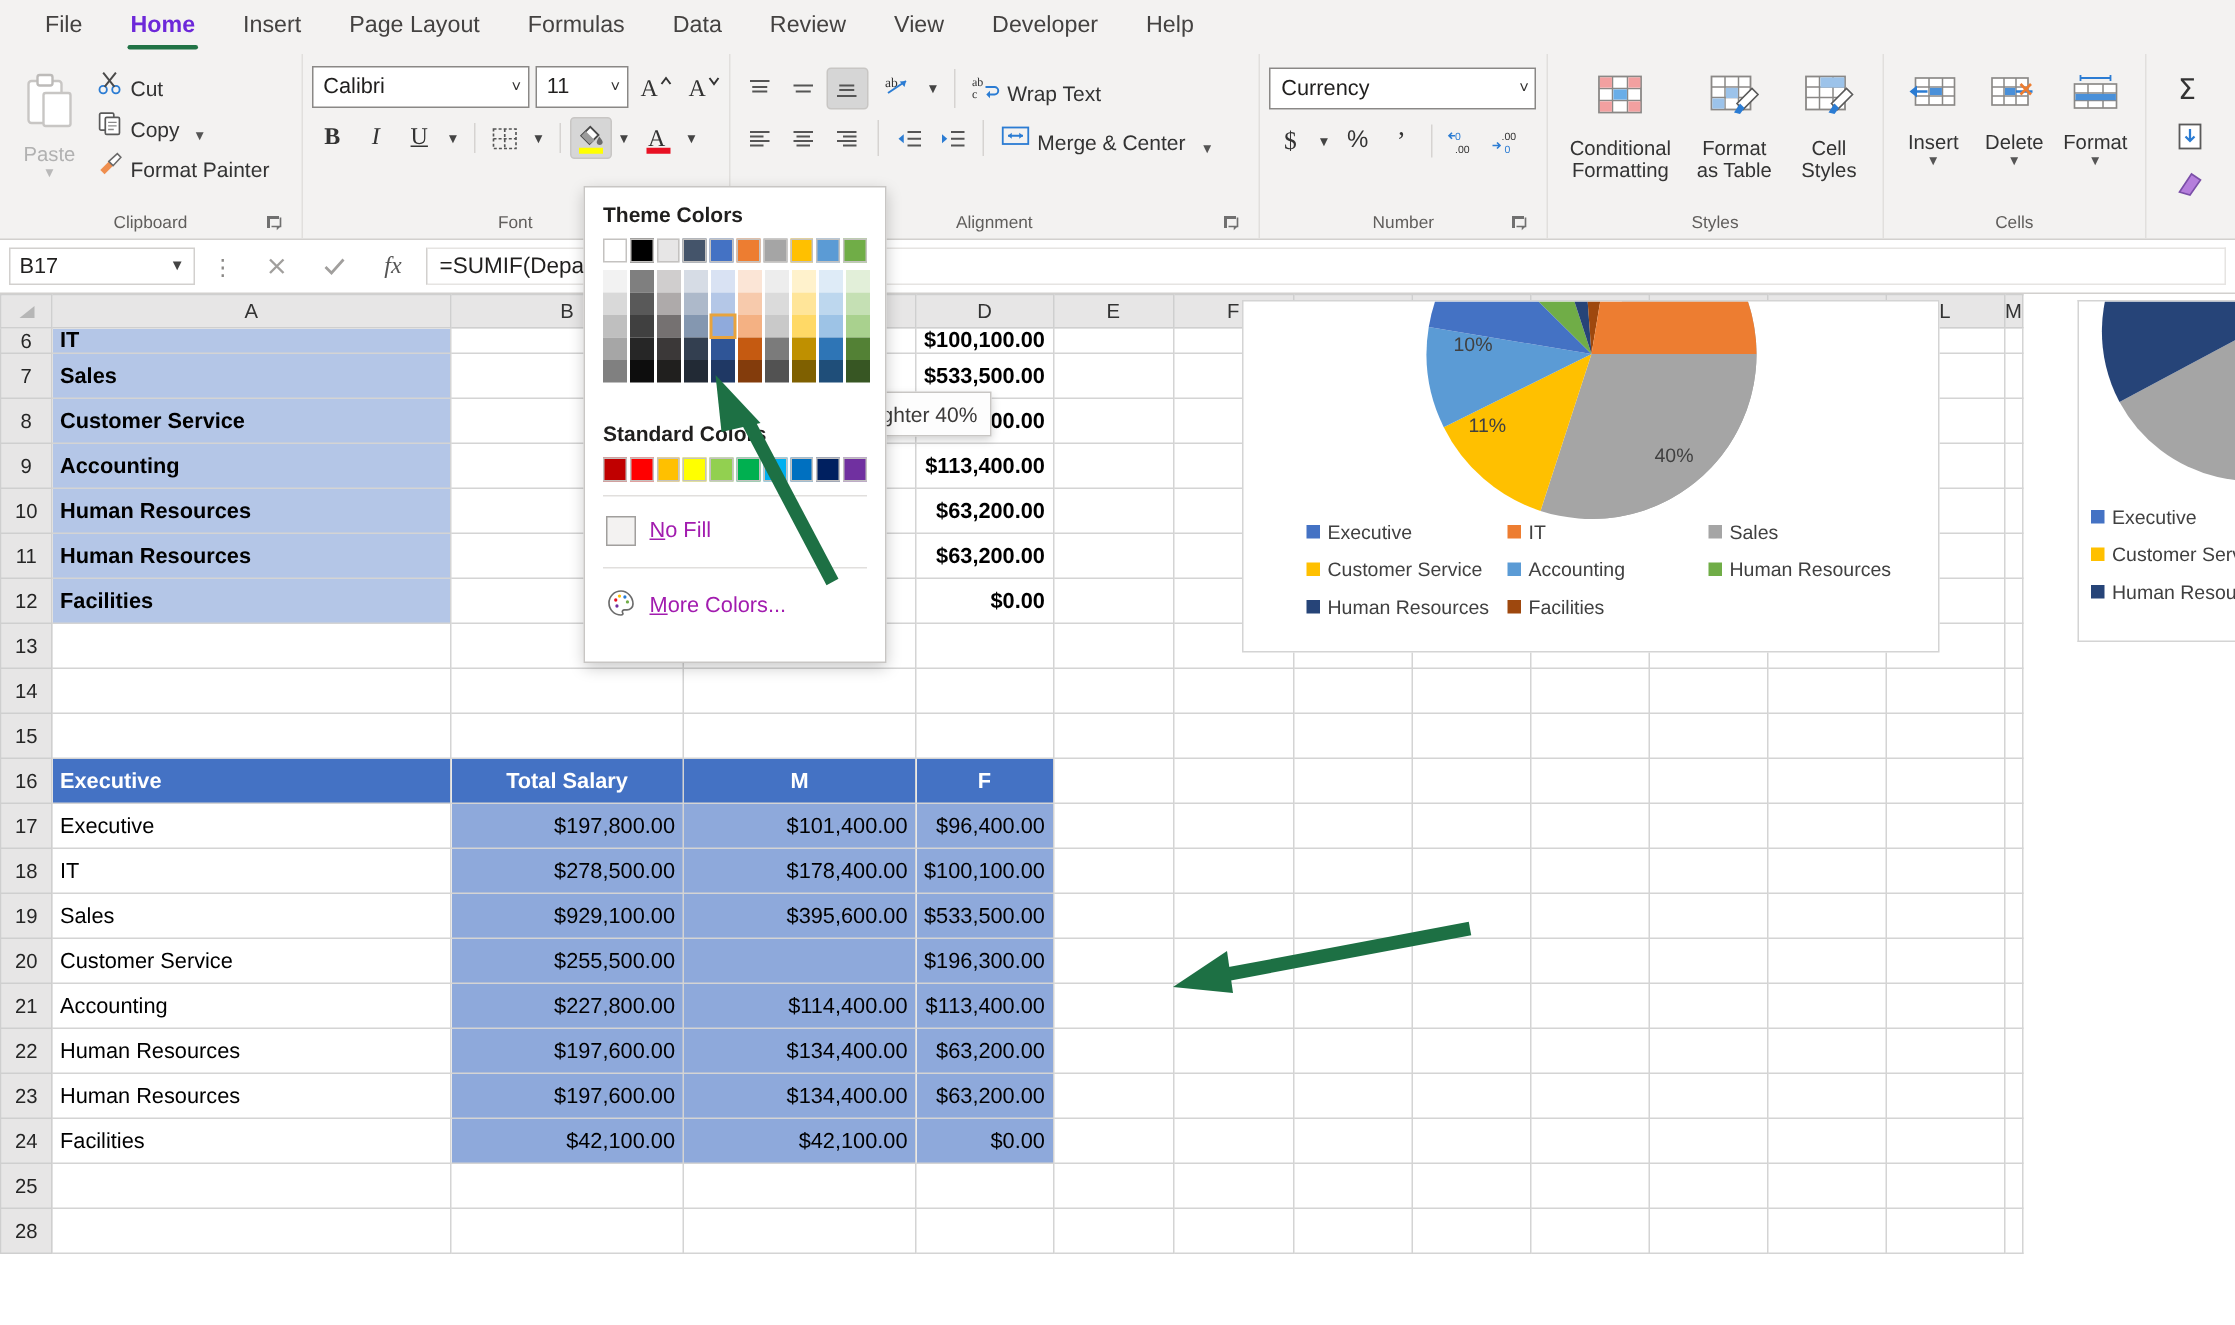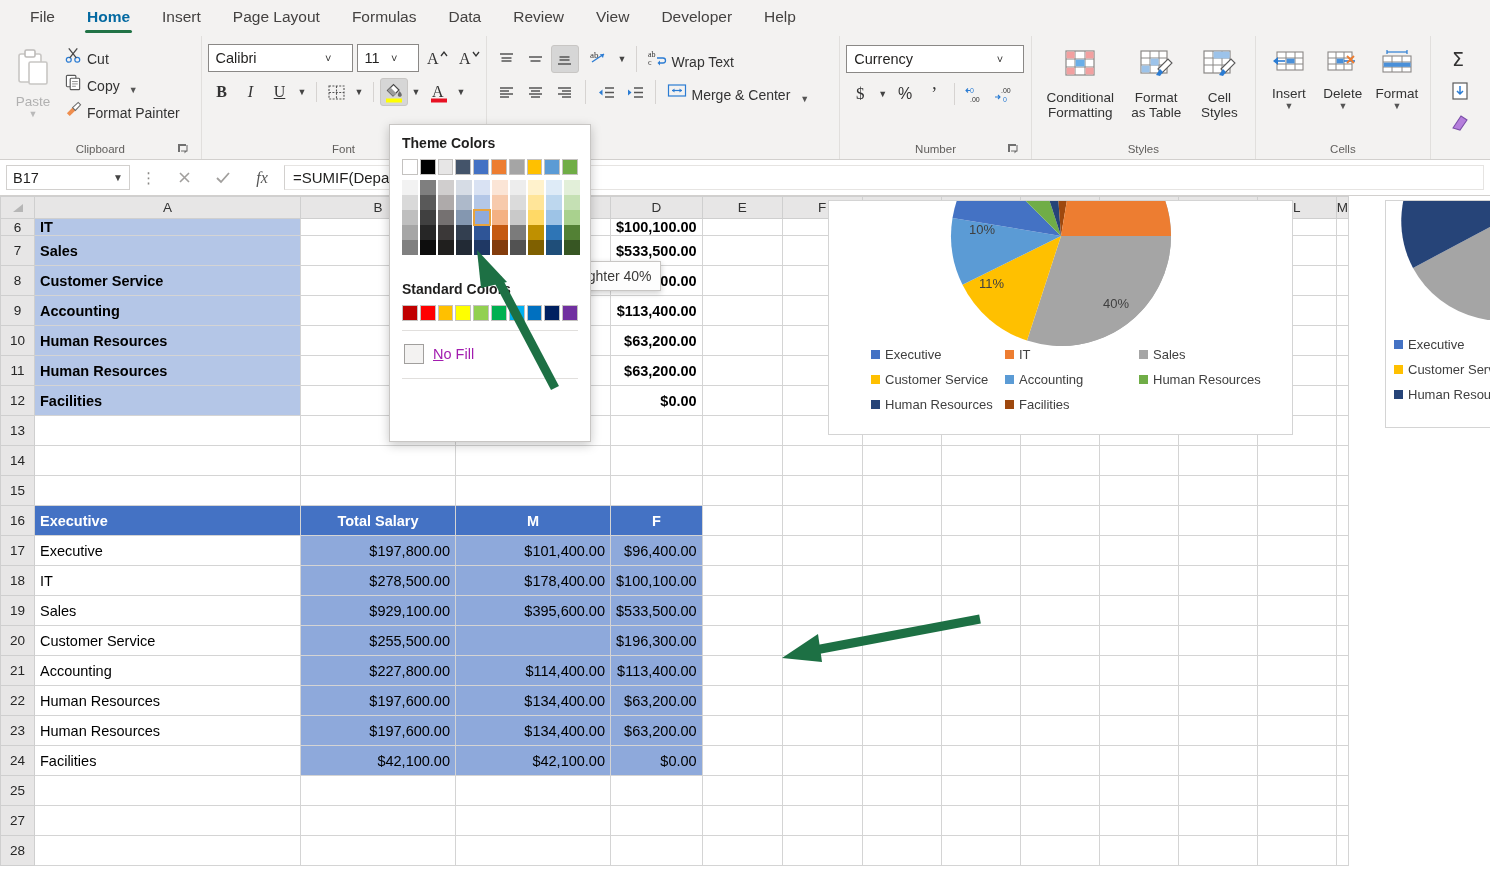--- a/index.html
+++ b/index.html
@@ -17,21 +17,21 @@
     height: 36px; background: #f3f2f1;
     display: flex; align-items: center;
     padding-left: 14px; gap: 0px;
     border-bottom: 0px;
   }
   .tab {
     font-size: 15.5px; color: #444241;
     padding: 6px 16px 8px 16px;
     position: relative; cursor: pointer; white-space: nowrap;
   }
-  .tab.active { color: #0369a1; font-weight: bold; }
+  .tab.active { color: #6d28d9; font-weight: bold; }
   .tab.active::after {
     content: ""; position: absolute; left: 14px; right: 14px; bottom: 1px;
     height: 3px; background: #217346; border-radius: 2px;
   }
 
   
   .ribbon {
     height: 124px; background: #f3f2f1;
     display: flex; align-items: stretch;
     border-bottom: 1px solid #d2d0ce;
@@ -70,21 +70,21 @@
   }
 
   
   .ic { display: inline-block; flex: none; }
 
   
   .fontgrp-top { display: flex; align-items: center; gap: 4px; margin-bottom: 6px; }
   .combo {
     height: 28px; border: 1px solid #8a8886; background: #fff;
     display: flex; align-items: center; justify-content: space-between;
-    padding: 0 20px 0 7px; font-size: 14.5px; color: #201f1e; cursor: pointer;
+    padding: 0 4px 0 7px; font-size: 14.5px; color: #201f1e; cursor: pointer;
   }
   .combo .cv { overflow: hidden; white-space: nowrap; }
   .combo .cc { font-size: 11px; color: #323130; margin-left: 6px; }
   .iconbtn {
     width: 28px; height: 28px; display: flex; align-items: center; justify-content: center;
     border-radius: 3px; cursor: pointer; font-size: 15px; color: #333;
   }
   .iconbtn.on { background: #d6d6d6; border:1px solid #c8c6c4; }
   .splitarrow {
     width: 15px; height: 28px; display: flex; align-items: center; justify-content: center;
@@ -396,20 +396,30 @@
                   <rect x="1.5" y="3" width="17" height="11" fill="none" stroke="#2b7cd3" stroke-width="1.2"></rect>
                   <path d="M5 8.5h10" stroke="#2b7cd3" stroke-width="1.2"></path>
                   <path d="M5 8.5l2.5-2v4z" fill="#2b7cd3"></path>
                   <path d="M15 8.5l-2.5-2v4z" fill="#2b7cd3"></path>
                 </svg>
             </span>
             <span>Merge &amp; Center</span>
             <span class="caret-sm" style="margin-left:5px">▼</span>
           </div>
         </div>
+      </div>
+      <div class="rgroup-label">
+        <span>Alignment</span>
+        <span class="dlg-launch">
+          <svg width="12" height="12" viewBox="0 0 12 12">
+              <path d="M1 1h8v2H3v6H1z" fill="#707070"></path>
+              <path d="M4 8h6V2" fill="none" stroke="#707070" stroke-width="1.1"></path>
+              <path d="M10 8l-2.5 2.5V8z" fill="#707070"></path>
+            </svg>
+        </span>
       </div>
     </div>
 
     <div class="rgroup" style="width:195px">
       <div class="rgroup-body" style="flex-direction:column;padding-top:4px;">
         <div class="combo" style="width:178px;margin-bottom:7px;">
           <span class="cv">Currency</span>
           <span class="cc">˅</span>
         </div>
         <div class="alignrow">
@@ -946,36 +956,20 @@
             <td class="cell"></td>
             <td class="cell"></td>
             <td class="cell"></td>
             <td class="cell"></td>
             <td class="cell"></td>
             <td class="cell"></td>
             <td class="cell"></td>
             <td class="cell"></td>
           </tr>
           <tr>
-            <th class="rowhead">27</th>
-            <td class="cell"></td>
-            <td class="cell"></td>
-            <td class="cell"></td>
-            <td class="cell"></td>
-            <td class="cell"></td>
-            <td class="cell"></td>
-            <td class="cell"></td>
-            <td class="cell"></td>
-            <td class="cell"></td>
-            <td class="cell"></td>
-            <td class="cell"></td>
-            <td class="cell"></td>
-            <td class="cell"></td>
-          </tr>
-          <tr>
             <th class="rowhead">28</th>
             <td class="cell"></td>
             <td class="cell"></td>
             <td class="cell"></td>
             <td class="cell"></td>
             <td class="cell"></td>
             <td class="cell"></td>
             <td class="cell"></td>
             <td class="cell"></td>
             <td class="cell"></td>
@@ -1185,20 +1179,33 @@
         <div class="sw" style="background: rgb(0, 112, 192);"></div>
         <div class="sw" style="background: rgb(0, 32, 96);"></div>
         <div class="sw" style="background: rgb(112, 48, 160);"></div>
       </div>
     <div class="fly-divider"></div>
     <div class="fly-item">
       <span class="nofill-box"></span>
       <span><u>N</u>o Fill</span>
     </div>
     <div class="fly-divider"></div>
+    <div class="fly-item">
+      <span class="ic">
+        <svg width="20" height="20" viewBox="0 0 20 20">
+          <path d="M10 2a8 8 0 000 16c1.2 0 1.6-.8 1.1-1.5-.6-.9.1-1.9 1.2-1.9H14a4 4 0 004-4c0-4.4-3.6-8.6-8-8.6z" fill="#fff" stroke="#6b6b6b" stroke-width="1.1"></path>
+          <circle cx="6.5" cy="8" r="1.1" fill="#e81123"></circle>
+            <circle cx="9" cy="5.4" r="1.1" fill="#ffc000"></circle>
+          <circle cx="12.6" cy="6" r="1.1" fill="#2b7cd3"></circle>
+            <circle cx="14.3" cy="9.3" r="1.1" fill="#70ad47"></circle>
+          <circle cx="7.3" cy="12" r="1.1" fill="#7030a0"></circle>
+        </svg>
+      </span>
+      <span><u>M</u>ore Colors...</span>
+    </div>
   </div>
 
   <div class="tooltip">
     <span>ue, Accent 1, Lighter 40%</span>
   </div>
 
   <svg class="arrow-svg" style="left:455px; top:240px; width:130px; height:160px;">
     <g>
       <path d="M100 148 L42 38" stroke="#1d7044" stroke-width="9" stroke-linecap="butt" fill="none"></path>
       <path d="M22 10 L52 42 L26 48 Z" fill="#1d7044"></path>

